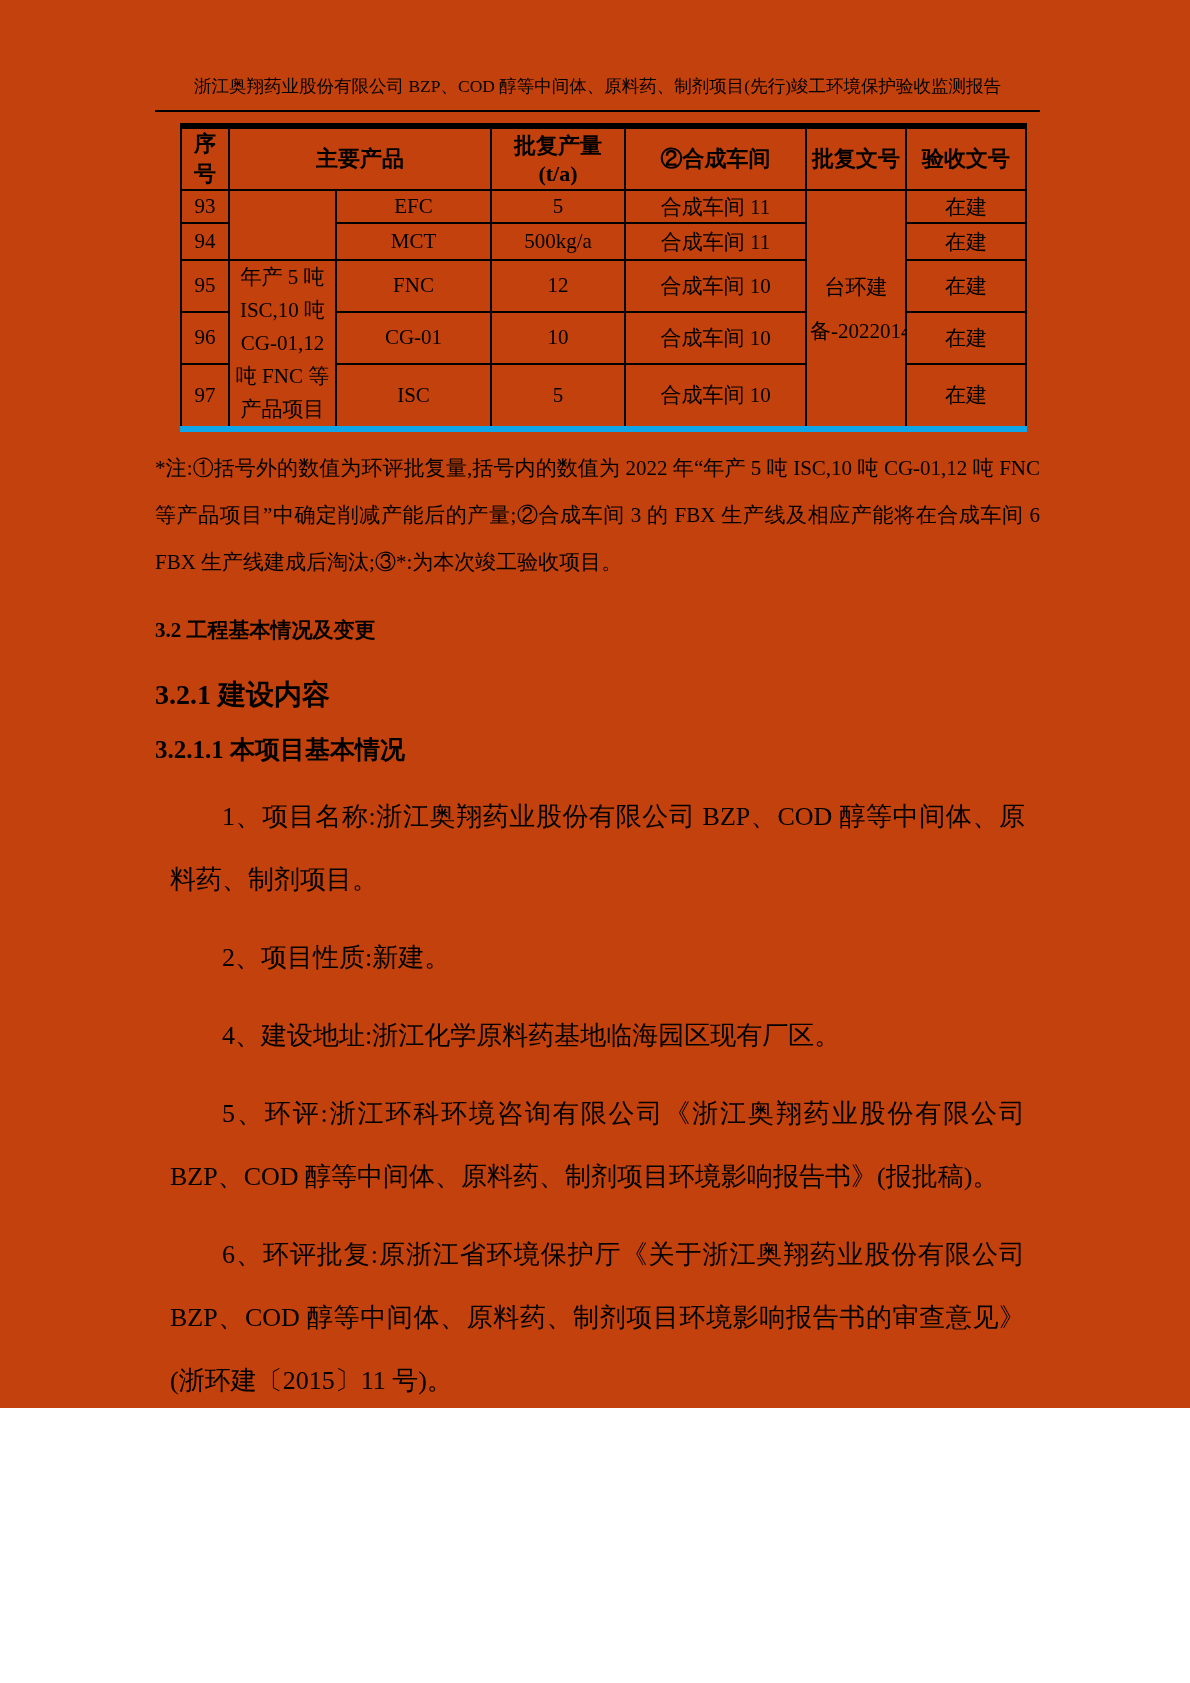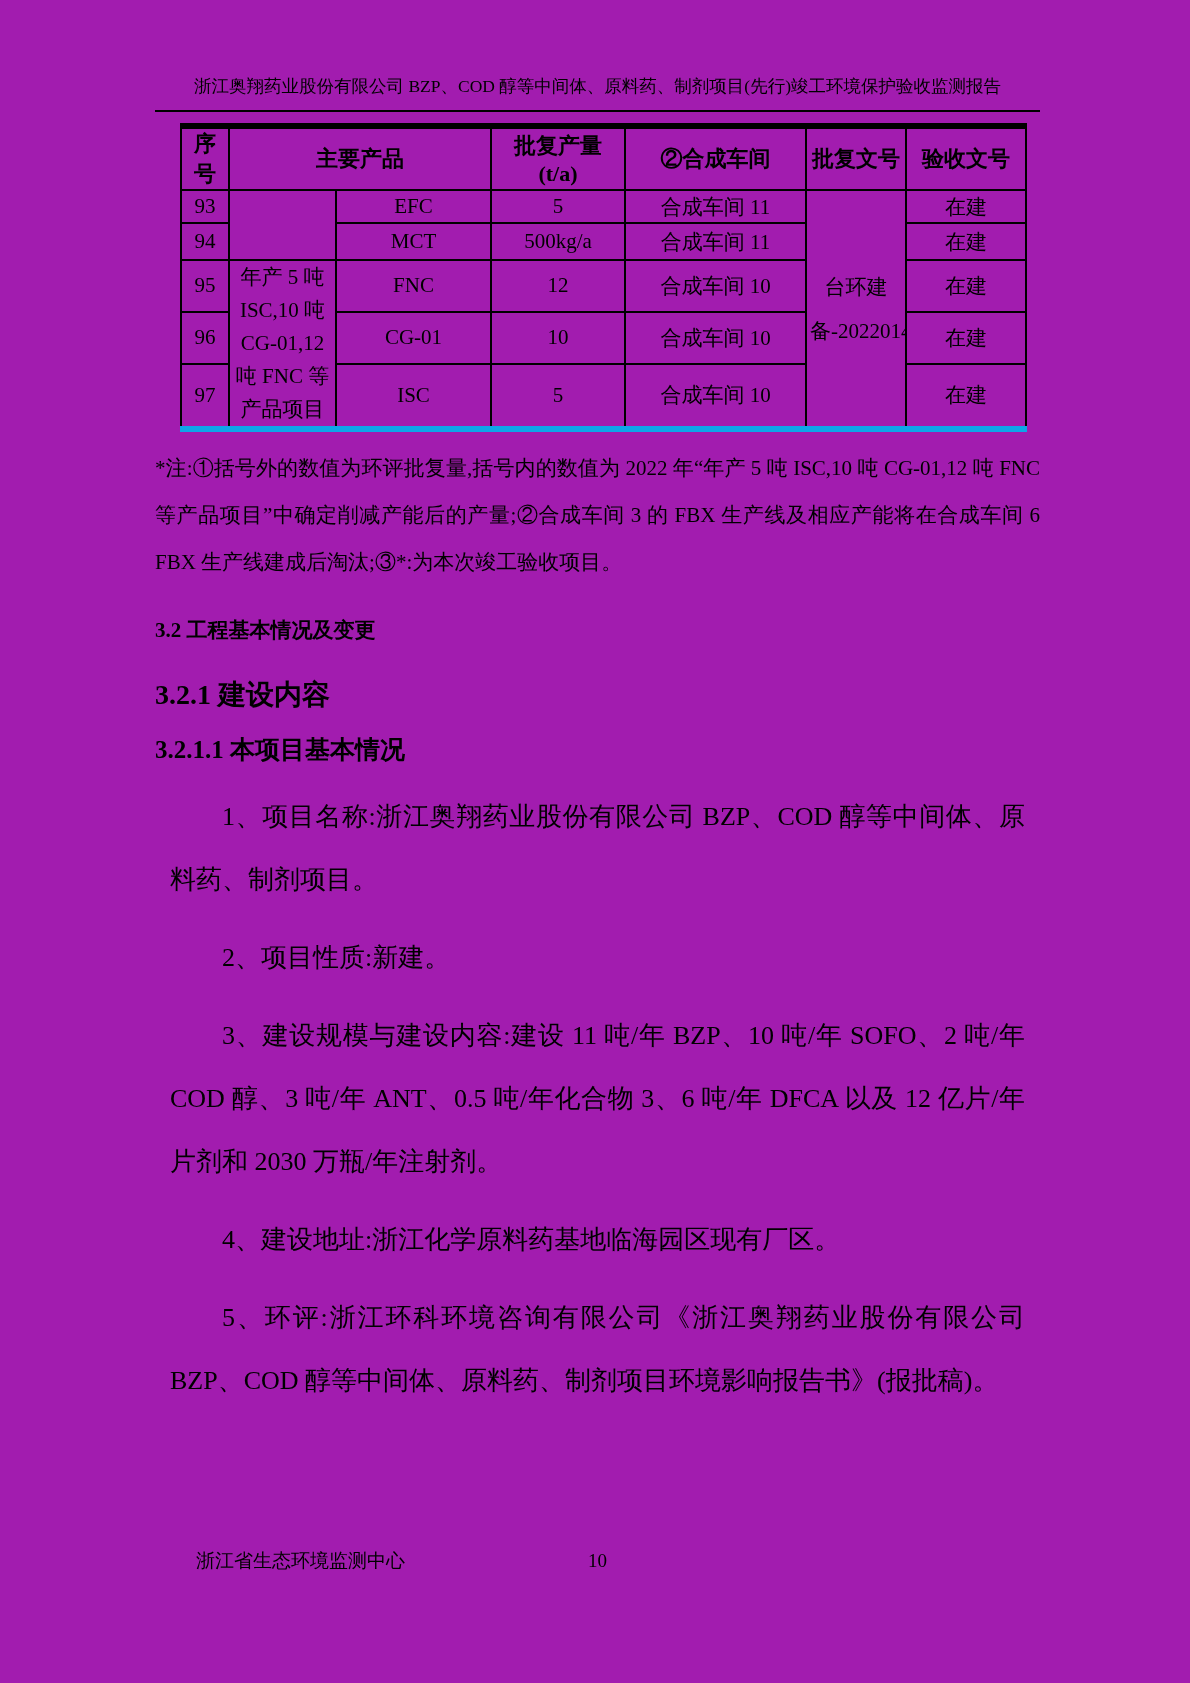--- a/index.html
+++ b/index.html
@@ -4,22 +4,22 @@
 <style>
   html, body {
     margin: 0; padding: 0;
     background: #ffffff;
     color: #000000;
     font-family: "Liberation Serif", "DejaVu Serif", serif;
   }
   #page {
     position: relative;
     width: 1190px;
-    height: 1683px;
-    background: #a21caf;
+    height: 1408px;
+    background: #c2410c;
     overflow: hidden;
     text-decoration: underline;
   }
   #content {
     position: absolute;
     left: 155px;
     top: 70px;
     width: 885px;
   }
   
@@ -200,23 +200,23 @@
 
     <div class="note">*注:①括号外的数值为环评批复量,括号内的数值为 2022 年“年产 5 吨 ISC,10 吨 CG-01,12 吨 FNC 等产品项目”中确定削减产能后的产量;②合成车间 3 的 FBX 生产线及相应产能将在合成车间 6 FBX 生产线建成后淘汰;③*:为本次竣工验收项目。</div>
 
     <h2 class="s1">3.2 工程基本情况及变更</h2>
     <h3 class="s2">3.2.1 建设内容</h3>
     <h4 class="s3">3.2.1.1 本项目基本情况</h4>
 
     <div class="body-text">
       <p>1、项目名称:浙江奥翔药业股份有限公司 BZP、COD 醇等中间体、原料药、制剂项目。</p>
       <p>2、项目性质:新建。</p>
-      <p>3、建设规模与建设内容:建设 11 吨/年 BZP、10 吨/年 SOFO、2 吨/年 COD 醇、3 吨/年 ANT、0.5 吨/年化合物 3、6 吨/年 DFCA 以及 12 亿片/年片剂和 2030 万瓶/年注射剂。</p>
       <p>4、建设地址:浙江化学原料药基地临海园区现有厂区。</p>
       <p>5、环评:浙江环科环境咨询有限公司《浙江奥翔药业股份有限公司 BZP、COD 醇等中间体、原料药、制剂项目环境影响报告书》(报批稿)。</p>
+      <p>6、环评批复:原浙江省环境保护厅《关于浙江奥翔药业股份有限公司 BZP、COD 醇等中间体、原料药、制剂项目环境影响报告书的审查意见》(浙环建〔2015〕11 号)。</p>
     </div>
 
   </div>
 
   <div class="doc-footer">
     <span class="footer-page">10</span>
     <span class="footer-org">浙江省生态环境监测中心</span>
   </div>
 </div>
 

